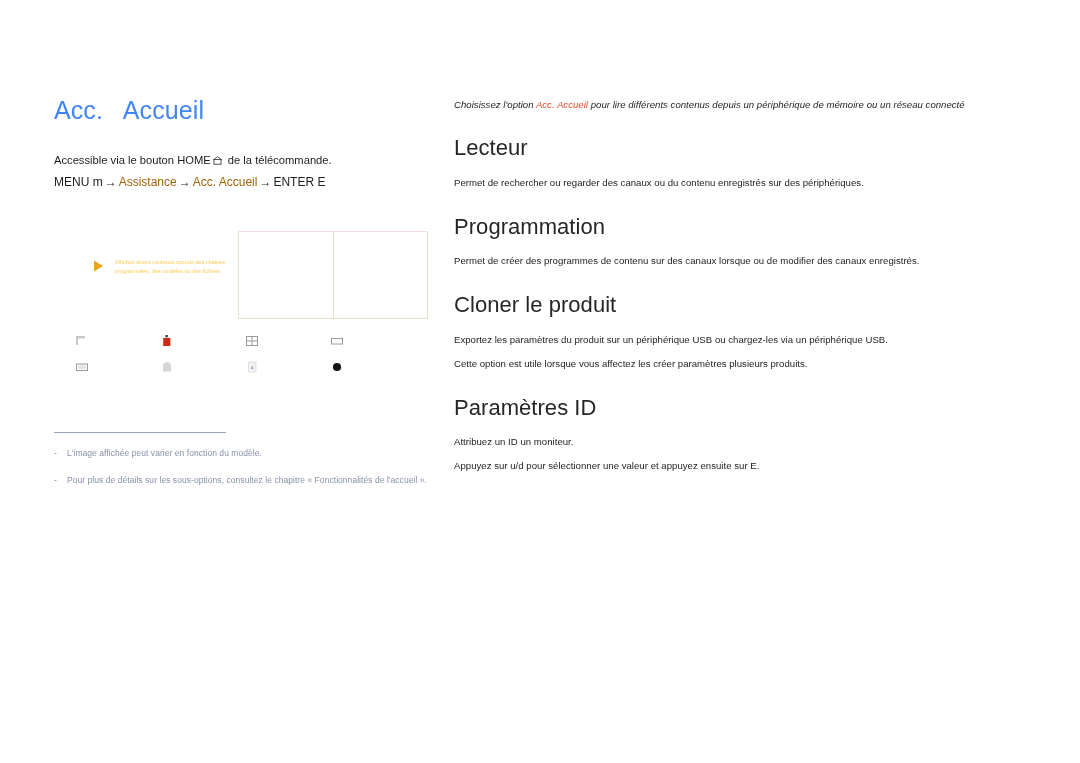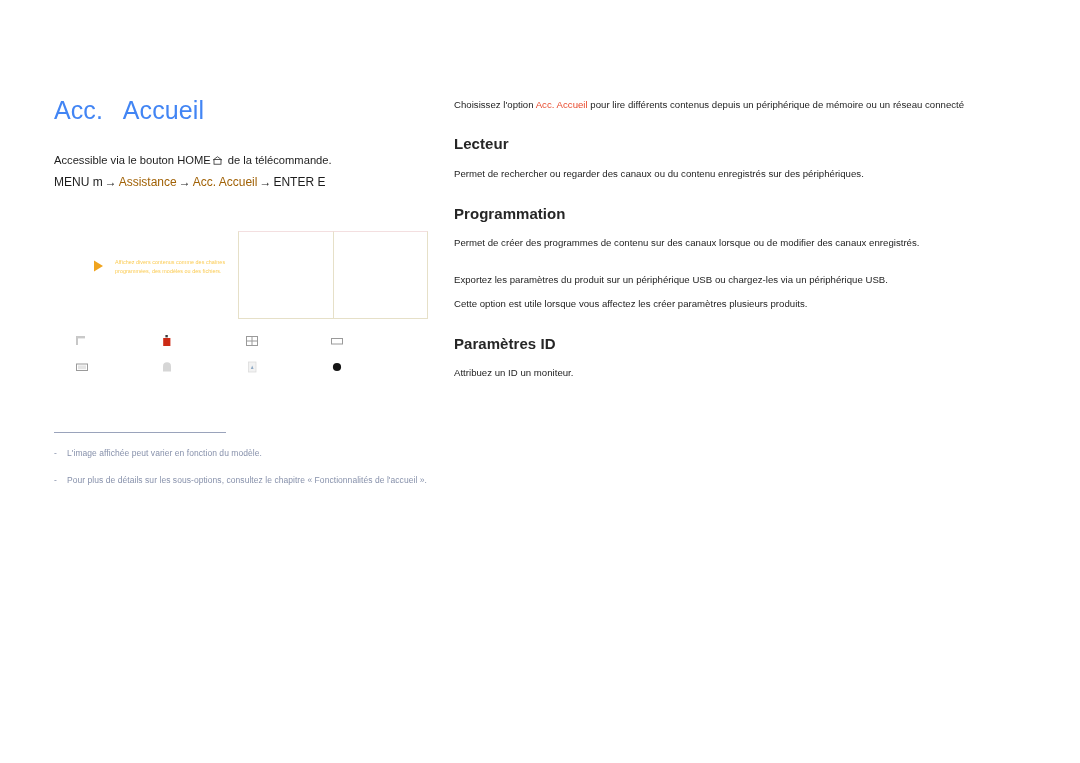--- a/index.html
+++ b/index.html
@@ -183,29 +183,30 @@
     width: 575px;
   }
 
   .intro {
     font-size: 9.6px;
     line-height: 1.5;
     color: #1d1d1d;
     margin: 0 0 22px 0;
     white-space: nowrap;
     letter-spacing: 0.02px;
+    font-style: italic;
   }
   .intro .accent { color: #e8492c; }
 
   .section { margin-bottom: 22px; }
   .section:last-child { margin-bottom: 12px; }
 
   .section-title {
-    font-size: 15px;
-    font-weight: 700;
+    font-size: 22px;
+    font-weight: 400;
     color: #262626;
     line-height: 1.3;
     margin: 0 0 13px 0;
     letter-spacing: 0.05px;
   }
   .section-body {
     font-size: 9.6px;
     line-height: 1.55;
     color: #1d1d1d;
     margin: 0 0 9px 0;
@@ -328,23 +329,25 @@
 
     <div class="section">
       <h2 class="section-title">Programmation</h2>
       <p class="section-body">Permet de créer des programmes de contenu sur des canaux lorsque ou de modifier des canaux enregistrés.</p>
     </div>
 
     <div class="section">
     </div>
 
     <div class="section">
+      <h2 class="section-title">Cloner le produit</h2>
       <p class="section-body">Exportez les paramètres du produit sur un périphérique USB ou chargez-les via un périphérique USB.</p>
       <p class="section-body">Cette option est utile lorsque vous affectez les créer paramètres   plusieurs produits.</p>
     </div>
 
     <div class="section">
       <h2 class="section-title">Paramètres ID</h2>
       <p class="section-body">Attribuez un ID   un moniteur.</p>
+      <p class="section-body">Appuyez sur u/d pour sélectionner une valeur et appuyez ensuite sur    E.</p>
     </div>
   </div>
 
 </div>
 
 </body></html>

